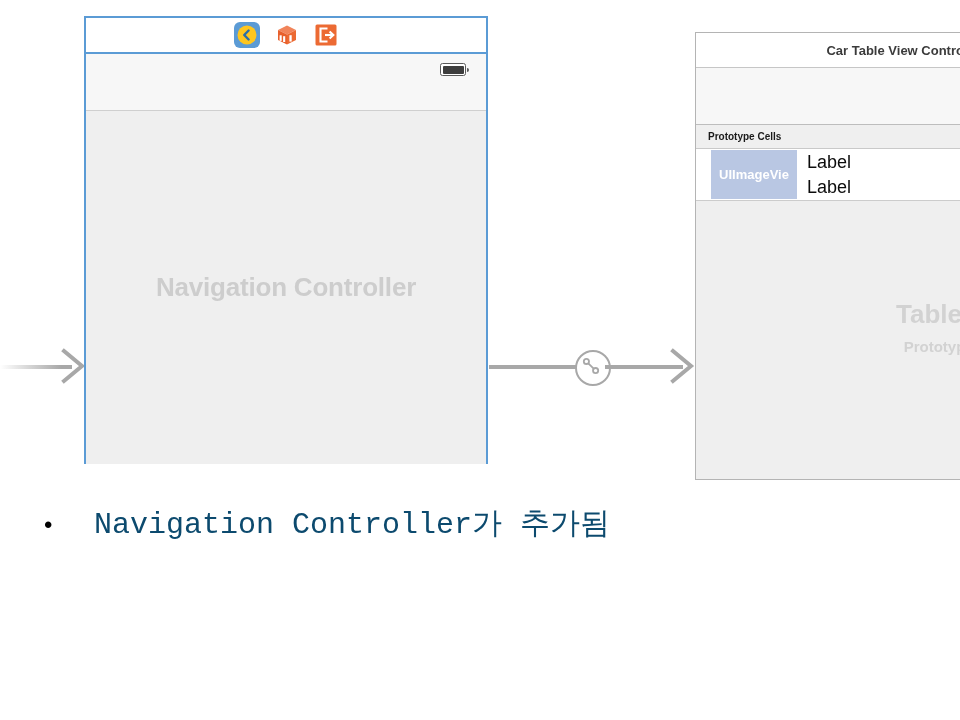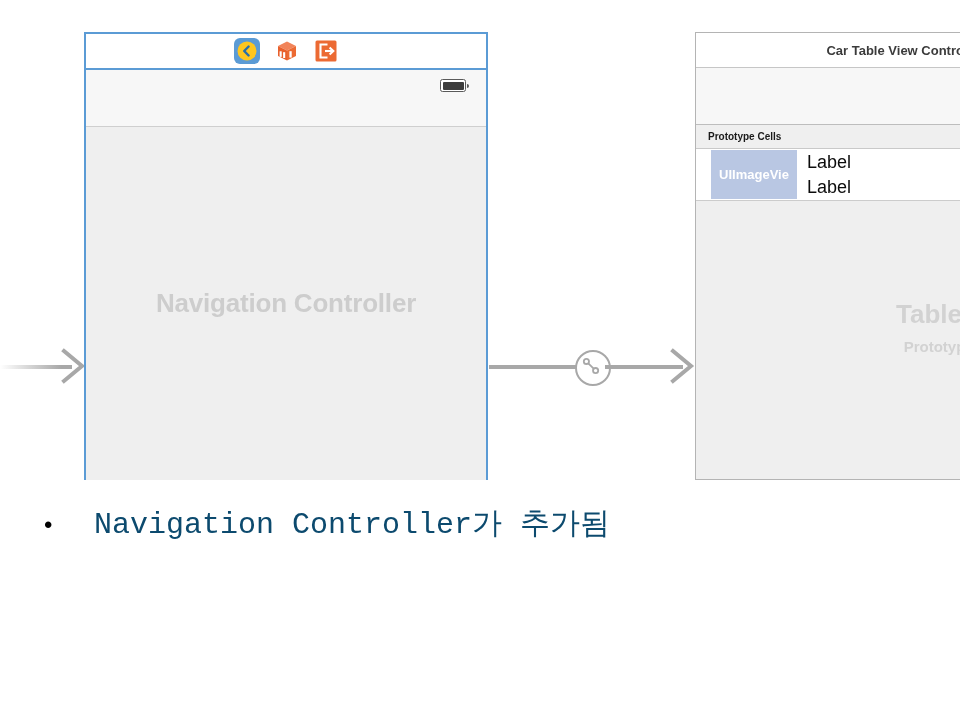--- a/index.html
+++ b/index.html
@@ -58,21 +58,21 @@
     left: 575px; top: 350px;
     width: 32px; height: 32px;
     border-radius: 50%;
     border: 2px solid #a8a8a8;
     background: #ffffff;
   }
 
   
   #nav-controller-panel {
     position: absolute;
-    left: 84px; top: 32px;
+    left: 84px; top: 16px;
     width: 404px; height: 448px;
     border: 2px solid #5b9bd5;
     box-sizing: border-box;
     background: #efefef;
   }
   #nav-toolbar {
     height: 34px;
     background: #ffffff;
     border-bottom: 2px solid #5b9bd5;
     display: flex;

